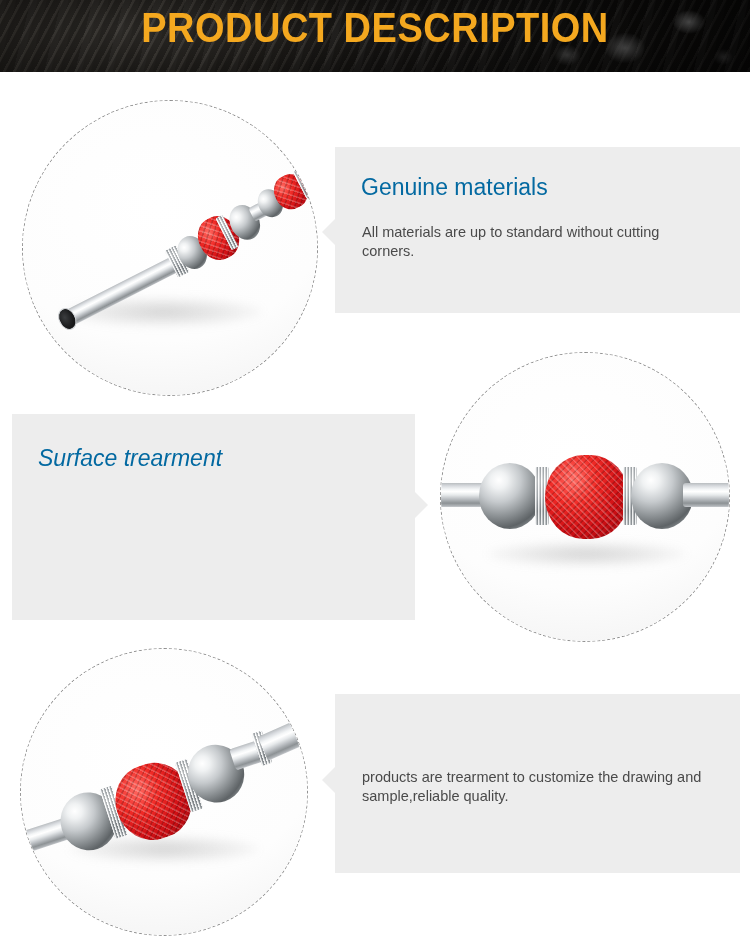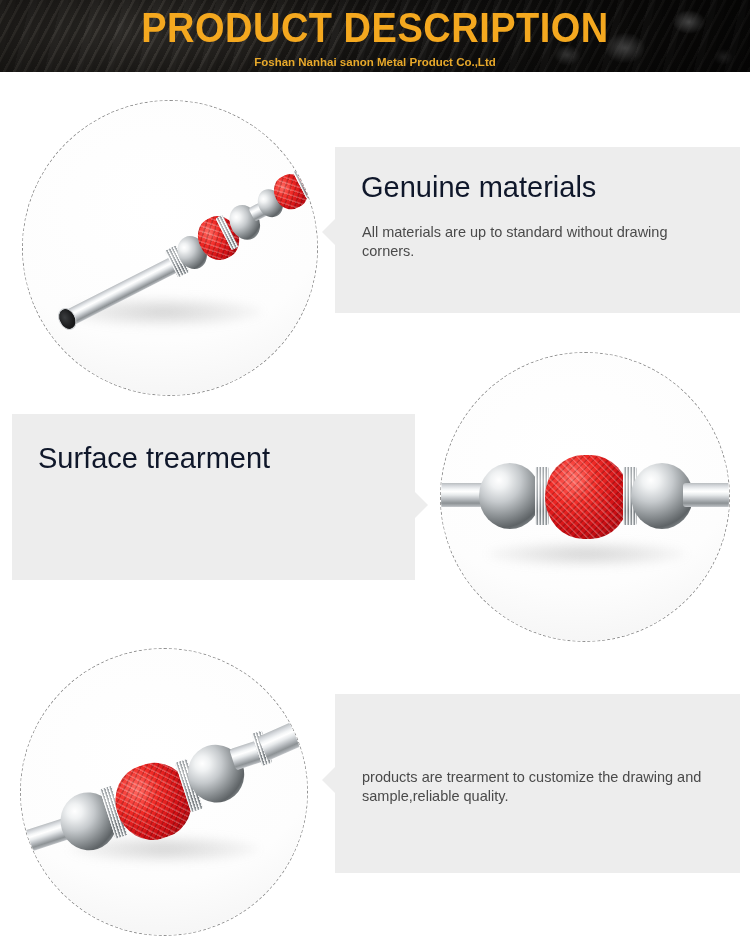--- a/index.html
+++ b/index.html
@@ -55,21 +55,21 @@
     position: absolute;
     inset: 0;
     background: radial-gradient(ellipse 420px 70px at 375px 34px, rgba(0,0,0,.30) 0%, rgba(0,0,0,.52) 55%, rgba(0,0,0,.66) 100%);
   }
   .banner-inner {
     position: absolute;
     inset: 0;
     display: flex;
     flex-direction: column;
     align-items: center;
-    justify-content: flex-start;
+    justify-content: space-between;
     padding-top: 4px;
     box-sizing: border-box;
   }
   .banner-title {
     color: #f4a81f;
     font-size: 38px;
     line-height: 42px;
     font-weight: bold;
     letter-spacing: 0.5px;
     font-family: "Liberation Sans", sans-serif;
@@ -102,22 +102,22 @@
     border-right: 13px solid #ededed;
     left: -13px;
   }
   .notch-right {
     border-top: 13px solid transparent;
     border-bottom: 13px solid transparent;
     border-left: 13px solid #ededed;
     right: -13px;
   }
   .panel-heading {
-    color: #0f172a;
-    font-size: 29px;
+    color: #0369a1;
+    font-size: 23px;
     line-height: 30px;
     font-weight: normal;
     margin: 0;
     white-space: nowrap;
   }
   .panel-body {
     color: #4a4a4a;
     font-size: 14.5px;
     line-height: 19px;
     margin: 0;
@@ -128,21 +128,21 @@
     left: 335px; top: 147px;
     width: 405px; height: 166px;
   }
   #panel-genuine .panel-heading { position: absolute; left: 26px; top: 25px; }
   #panel-genuine .panel-body    { position: absolute; left: 27px; top: 76px; width: 345px; }
   #panel-genuine .notch-left    { top: 72px; }
 
   
   #panel-surface {
     left: 12px; top: 414px;
-    width: 403px; height: 166px;
+    width: 403px; height: 206px; font-style: italic;
   }
   #panel-surface .panel-heading { position: absolute; left: 26px; top: 29px; }
   #panel-surface .panel-body    { position: absolute; left: 27px; top: 82px; width: 360px; }
   #panel-surface .notch-right   { top: 78px; }
 
   
   #panel-custom {
     left: 335px; top: 694px;
     width: 405px; height: 179px;
   }
@@ -242,21 +242,20 @@
 </style>
 </head>
 <body>
 
 <div class="banner">
   <div class="banner-bg"></div>
   <div class="banner-bg2"></div>
   <div class="banner-vignette"></div>
   <div class="banner-inner">
     <div class="banner-title">PRODUCT DESCRIPTION</div>
-    <div class="banner-subtitle">Foshan Nanhai sanon Metal Product Co.,Ltd</div>
   </div>
 </div>
 
 <div class="photo-circle" id="circle-rod">
   <div class="photo-stage"></div>
   <div class="photo-shadow" style="left:40px; top:196px; width:200px; height:30px;"></div>
   <div class="rod-group">
 
     <div class="tube" style="left:8px; top:50px; width:124px; height:17px;"></div>
     <div class="tube-endcap" style="left:0px; top:47px; width:17px; height:23px;"></div>
@@ -305,21 +304,21 @@
     <div class="ball" style="left:188px; top:20px; width:56px; height:58px;"></div>
     <div class="tube" style="left:236px; top:30px; width:30px; height:22px;"></div>
     <div class="collar" style="left:262px; top:22px; width:11px; height:34px;"></div>
     <div class="tube" style="left:268px; top:24px; width:56px; height:26px; transform:rotate(-6deg);"></div>
   </div>
 </div>
 
 <div class="panel" id="panel-genuine">
   <div class="panel-notch notch-left"></div>
   <h2 class="panel-heading">Genuine materials</h2>
-  <p class="panel-body">All materials are up to standard without drawing corners.</p>
+  <p class="panel-body">All materials are up to standard without cutting corners.</p>
 </div>
 
 <div class="panel" id="panel-surface">
   <div class="panel-notch notch-right"></div>
   <h2 class="panel-heading">Surface trearment</h2>
 </div>
 
 <div class="panel" id="panel-custom">
   <div class="panel-notch notch-left"></div>
   <p class="panel-body">products are trearment to customize the drawing and sample,reliable quality.</p>

